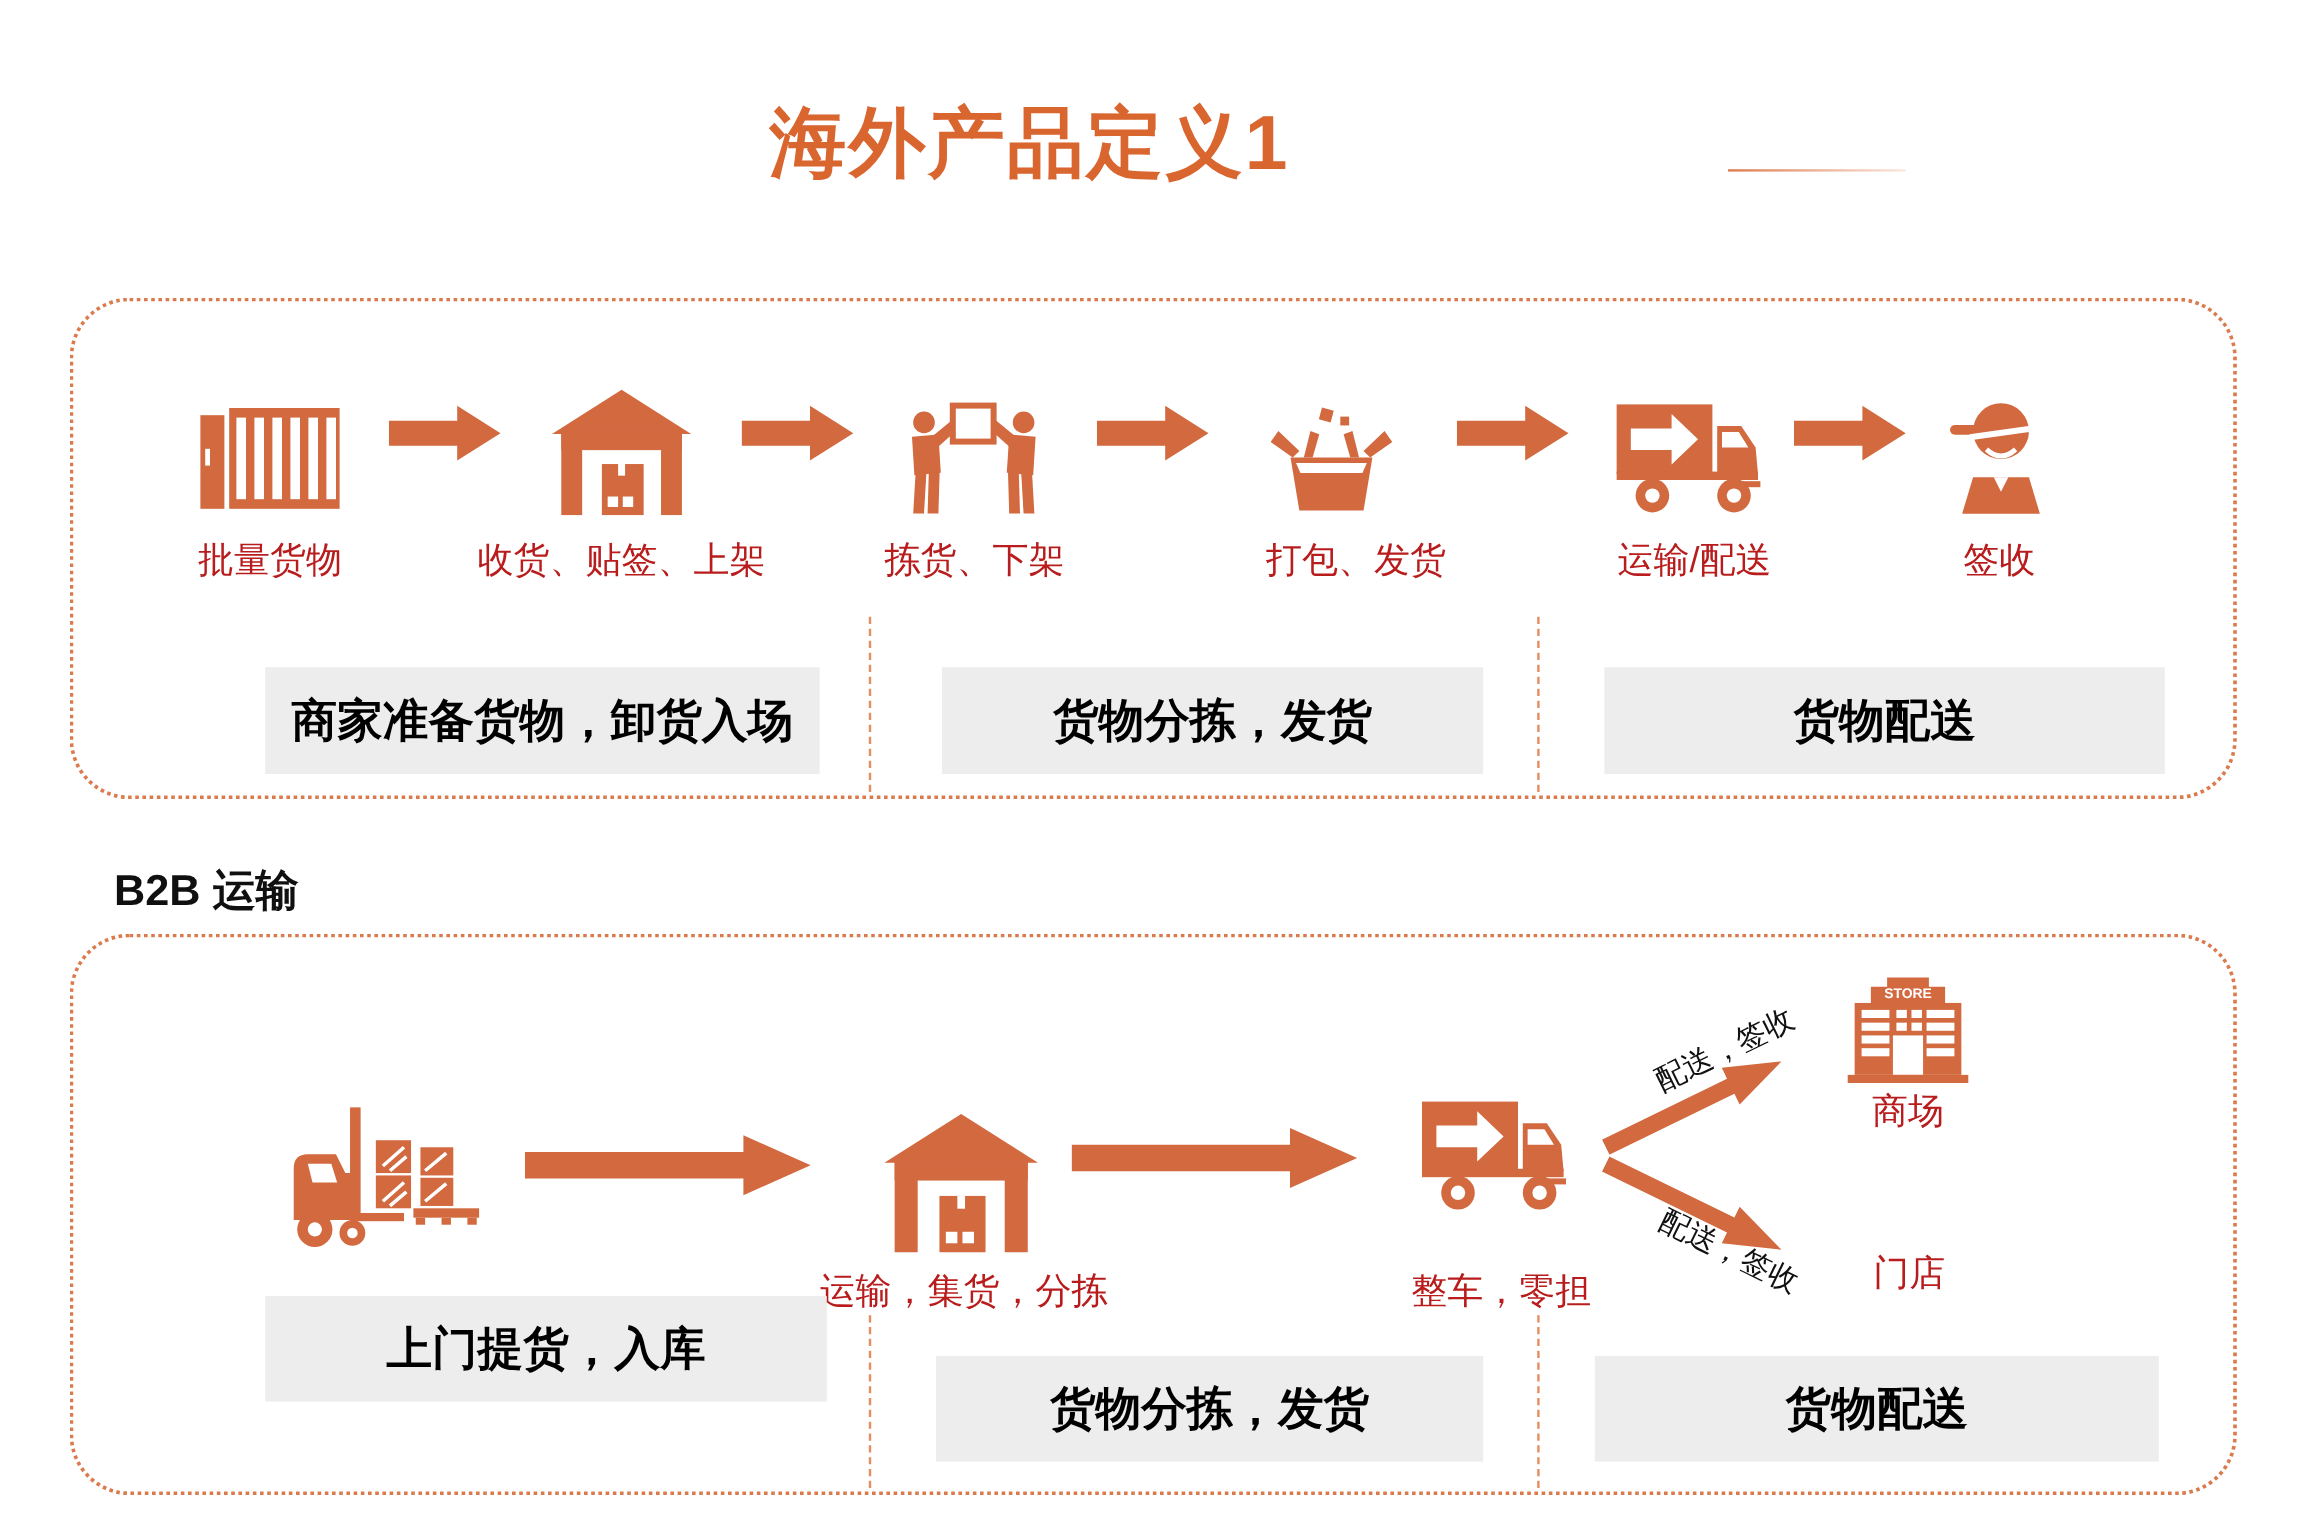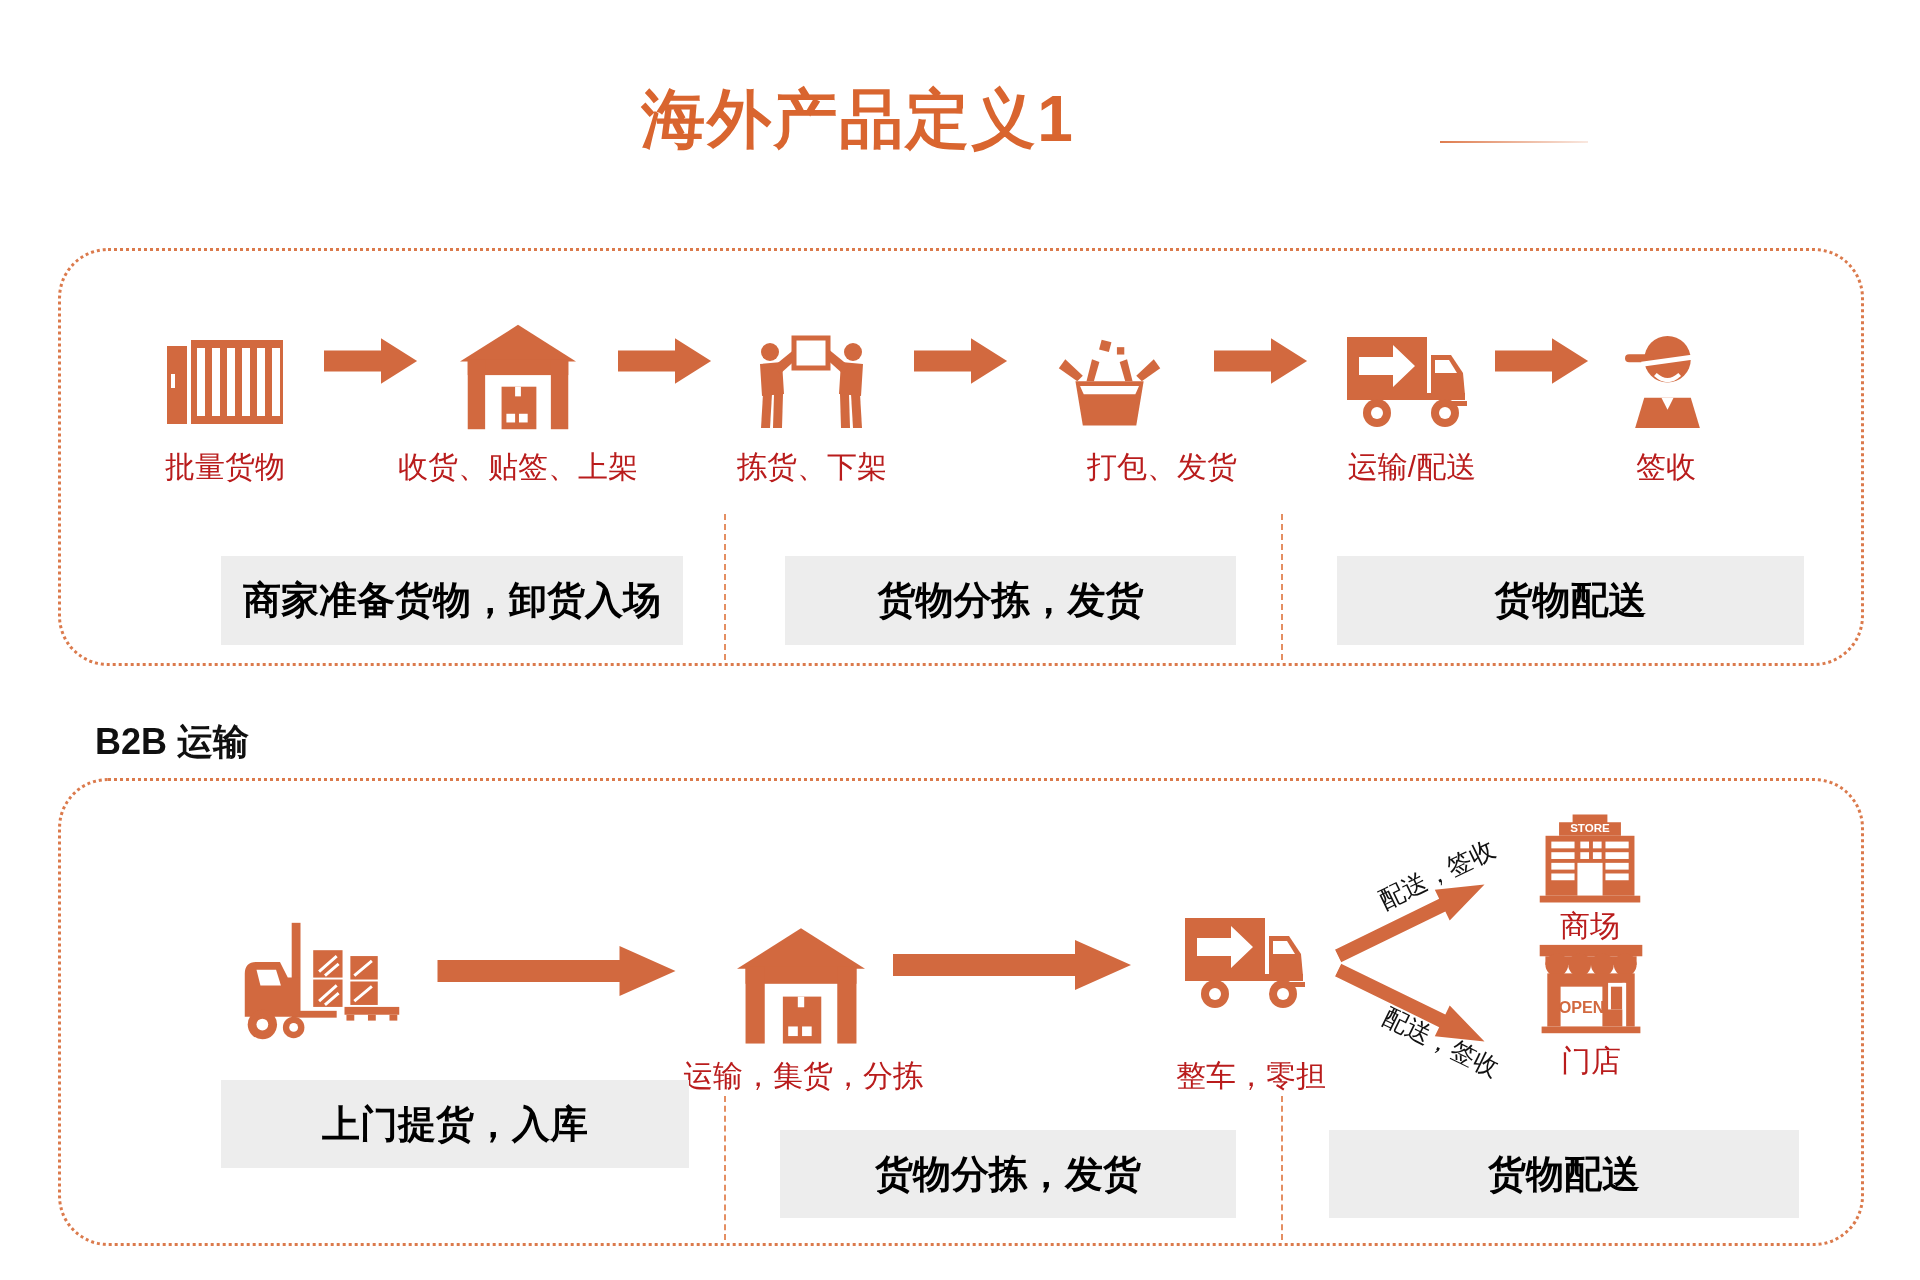--- a/index.html
+++ b/index.html
@@ -161,21 +161,21 @@
   </div>
   <div class="abs arrow" style="left:1495px;top:336px;width:95px;height:50px;">
     <svg viewBox="0 0 100 52">
         <polygon points="0,15 60,15 60,2 98,26 60,50 60,37 0,37" fill="#D2693F"></polygon>
       </svg>
   </div>
 
   <div class="abs step-label" style="left:75px;top:447px;width:300px;">批量货物</div>
   <div class="abs step-label" style="left:368px;top:447px;width:300px;">收货、贴签、上架</div>
   <div class="abs step-label" style="left:662px;top:447px;width:300px;">拣货、下架</div>
-  <div class="abs step-label" style="left:1012px;top:447px;width:300px;">打包、发货</div>
+  <div class="abs step-label" style="left:980px;top:447px;width:300px;">打包、发货</div>
   <div class="abs step-label" style="left:1262px;top:447px;width:300px;">运输/配送</div>
   <div class="abs step-label" style="left:1516px;top:447px;width:300px;">签收</div>
 
   <div class="abs vline" style="left:724px;top:514px;height:146px;"></div>
   <div class="abs vline" style="left:1281px;top:514px;height:146px;"></div>
   <div class="abs phase" style="left:221px;top:556px;width:462px;height:89px;">商家准备货物，卸货入场</div>
   <div class="abs phase" style="left:785px;top:556px;width:451px;height:89px;">货物分拣，发货</div>
   <div class="abs phase" style="left:1337px;top:556px;width:467px;height:89px;">货物配送</div>
 
   <div class="abs sec-heading" style="left:95px;top:706px;font-size:36px;margin-top:12px;">B2B 运输</div>
@@ -280,39 +280,20 @@
       <rect x="50" y="41" width="9" height="7" fill="#fff"></rect>
           <rect x="63" y="41" width="9" height="7" fill="#fff"></rect>
       <rect x="47" y="52" width="26" height="34" fill="#fff"></rect>
       <rect x="8" y="86" width="104" height="7"></rect>
       <text x="60" y="20" font-size="12" font-weight="bold" fill="#fff" text-anchor="middle" font-family="Liberation Sans, sans-serif">STORE</text>
     </g>
       </svg>
   </div>
   <div class="abs dest-label" style="left:1532px;top:906px;width:116px;">商场</div>
 
-  <div class="abs icon" style="left:1534px;top:943px;width:114px;height:94px;">
-    <svg viewBox="0 0 120 95">
-        <g fill="#D2693F">
-      <rect x="6" y="0" width="108" height="12"></rect>
-      <rect x="12" y="12" width="96" height="9"></rect>
-      <circle cx="24" cy="21" r="12"></circle>
-          <circle cx="48" cy="21" r="12"></circle>
-          <circle cx="72" cy="21" r="12"></circle>
-          <circle cx="96" cy="21" r="12"></circle>
-      <rect x="14" y="30" width="92" height="56"></rect>
-      <rect x="28" y="44" width="44" height="42" fill="#fff"></rect>
-      <rect x="78" y="40" width="18" height="28" fill="#fff"></rect>
-      <rect x="81" y="44" width="12" height="24"></rect>
-      <rect x="93" y="40" width="4" height="46" fill="#fff"></rect>
-      <rect x="8" y="86" width="104" height="7"></rect>
-      <text x="50" y="72" font-size="17" font-weight="bold" fill="#D2693F" text-anchor="middle" font-family="Liberation Sans, sans-serif">OPEN</text>
-    </g>
-      </svg>
-  </div>
   <div class="abs dest-label" style="left:1534px;top:1041px;width:114px;">门店</div>
 
   <div class="abs step-label" style="left:628px;top:1056px;width:350px;">运输，集货，分拣</div>
   <div class="abs step-label" style="left:1101px;top:1056px;width:300px;">整车，零担</div>
 
   <div class="abs vline" style="left:724px;top:1096px;height:144px;"></div>
   <div class="abs vline" style="left:1281px;top:1096px;height:144px;"></div>
   <div class="abs phase" style="left:221px;top:1080px;width:468px;height:88px;">上门提货，入库</div>
   <div class="abs phase" style="left:780px;top:1130px;width:456px;height:88px;">货物分拣，发货</div>
   <div class="abs phase" style="left:1329px;top:1130px;width:470px;height:88px;">货物配送</div>

